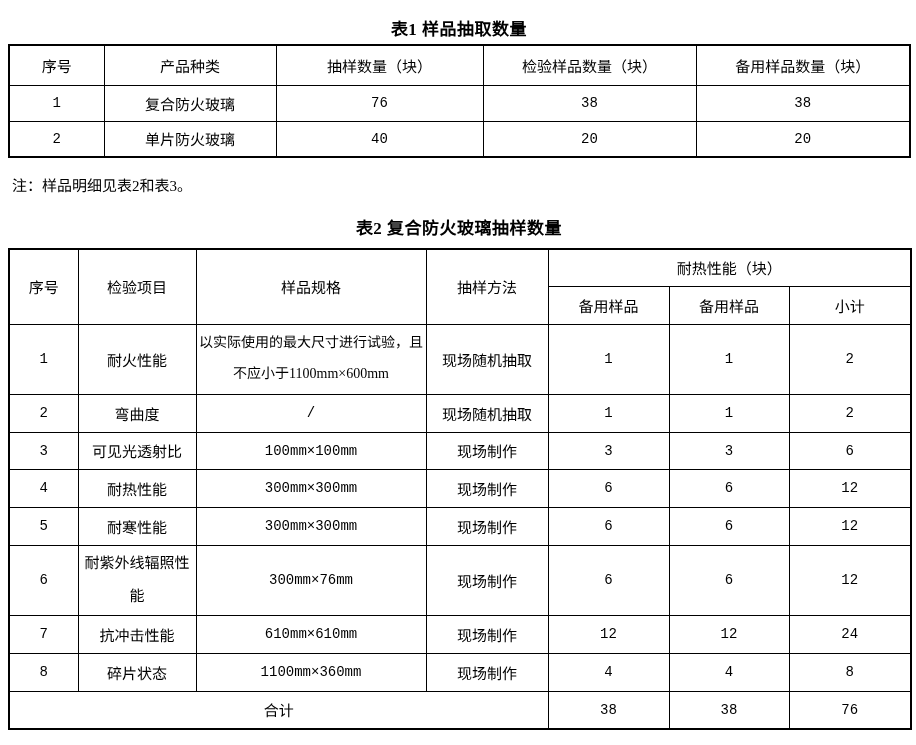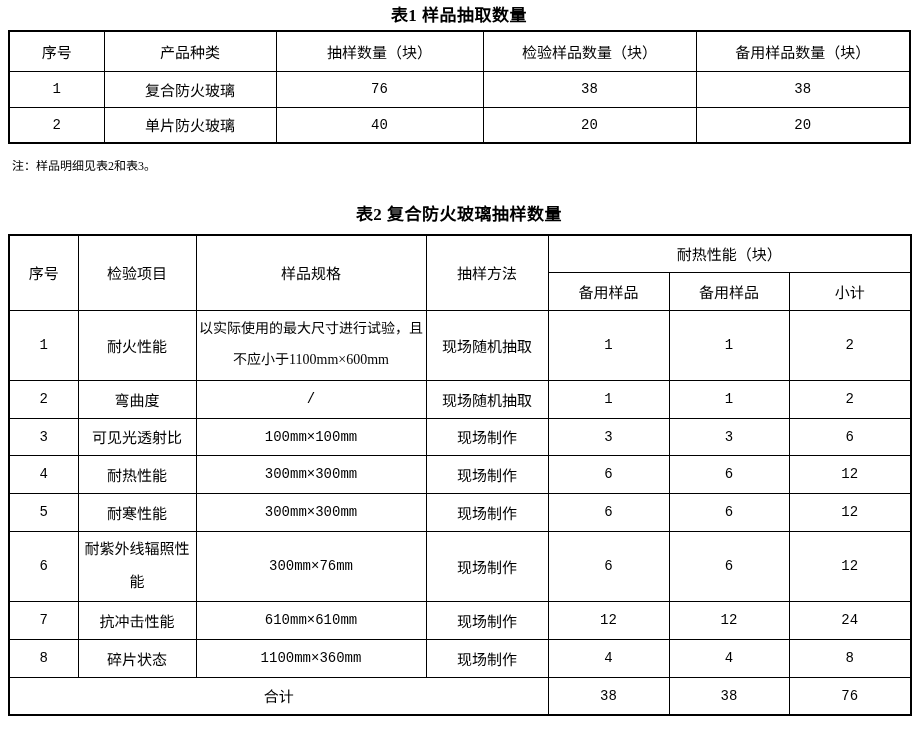--- a/index.html
+++ b/index.html
@@ -8,32 +8,32 @@
     background: #ffffff;
   }
   body {
     width: 916px;
     height: 745px;
     color: #000000;
     font-family: "Liberation Serif", serif;
     overflow: hidden;
   }
   .page {
-    padding: 4px 6px 0 8px;
+    padding: 18px 6px 0 8px;
   }
   .doc-title {
     text-align: center;
     font-weight: bold;
     font-size: 17px;
     line-height: 24px;
     margin: 0 0 2px 0;
     letter-spacing: 0.5px;
   }
   .doc-title.second {
-    margin-top: 28px;
+    margin-top: 22px;
     margin-bottom: 7px;
   }
   table {
     border-collapse: collapse;
     table-layout: fixed;
     border: 2px solid #000;
   }
   table.t1 { width: 901px; }
   table.t2 { width: 902px; }
   td {
@@ -48,23 +48,23 @@
     font-family: "Liberation Mono", monospace;
     font-size: 14px;
   }
   .wrap { line-height: 2.2; font-family: Liberation Serif, serif; }
   tr.h40 { height: 40px; }
   tr.h38 { height: 38px; }
   tr.h37 { height: 37px; }
   tr.h36 { height: 36px; }
   tr.h70 { height: 70px; }
   .note {
-    font-size: 12px;
+    font-size: 15px;
     line-height: 18px;
-    margin: 13px 0 0 4px;
+    margin: 19px 0 0 4px;
     text-align: left;
   }
   .note.second { margin-left: 2px; margin-top: 11px; }
 </style>
 </head>
 <body>
 
 <div class="page">
 
   <div class="doc-title">表1 样品抽取数量</div>

